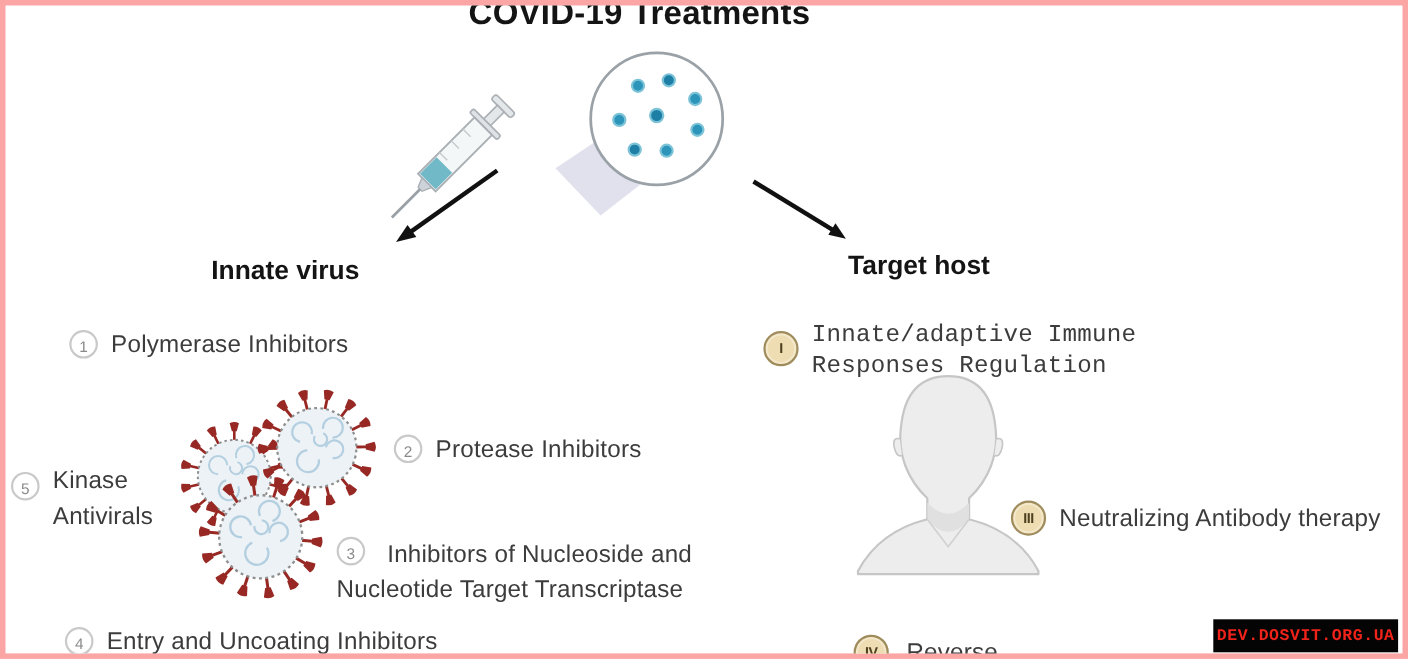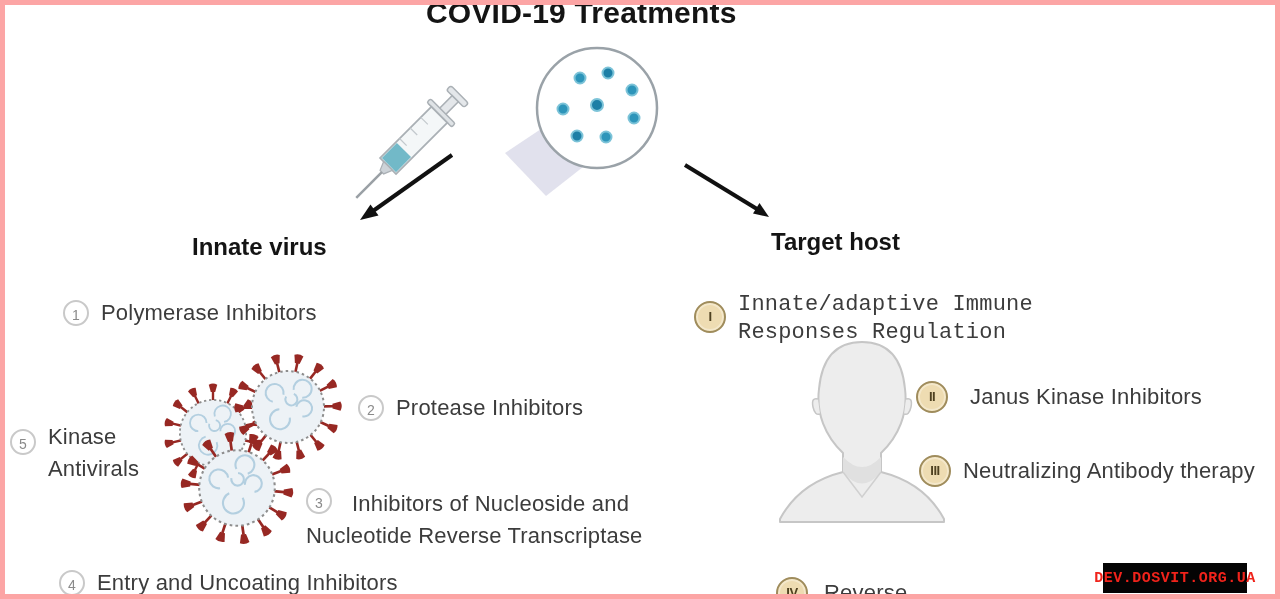--- a/index.html
+++ b/index.html
@@ -21,21 +21,21 @@
     color:#8a8a8a;font-size:14px;line-height:26px;text-align:center;flex:0 0 auto;
     box-sizing:border-box;font-weight:500;
   }
   .roman-circle{
     width:32px;height:32px;border-radius:50%;border:2px solid #9f8c5c;background:#eedcb2;
     box-shadow:inset 0 0 0 2px #f4e8cb;color:#4f4120;font-size:13px;line-height:28px;
     text-align:center;flex:0 0 auto;box-sizing:border-box;font-weight:bold;letter-spacing:-0.5px;
   }
   .two-line span{display:block;}
   #watermark{
-    left:1098px;top:558px;width:144px;height:30px;background:#040404;
+    left:1098px;top:558px;width:168px;height:30px;background:#040404;
     display:flex;align-items:center;justify-content:center;
   }
   #watermark span{
     font-family:"Liberation Mono",monospace;font-weight:bold;font-size:15px;
     color:#f0231b;letter-spacing:0.5px;white-space:nowrap;
   }
 </style>
 </head>
 <body>
 
@@ -168,21 +168,21 @@
 
   <div class="abs item" style="left:353px;top:390px;">
     <span class="num-circle">2</span>
     <span class="item-text">Protease Inhibitors</span>
   </div>
 
   <div class="abs item" style="left:301px;top:483px;">
     <span class="num-circle">3</span>
     <span class="item-text two-line" style="line-height:32px;">
       <span style="padding-left:8px;">Inhibitors of Nucleoside and</span>
-      <span style="margin-left:-38px;">Nucleotide Reverse Transcriptase</span>
+      <span style="margin-left:-38px;">Nucleotide Target Transcriptase</span>
     </span>
   </div>
 
   <div class="abs item" style="left:54px;top:565px;">
     <span class="num-circle">4</span>
     <span class="item-text">Entry and Uncoating Inhibitors</span>
   </div>
 
   <div class="abs item" style="left:5px;top:424px;">
     <span class="num-circle">5</span>
@@ -193,24 +193,20 @@
   </div>
 
   <div class="abs item" style="left:689px;top:296px;">
     <span class="roman-circle">I</span>
     <span class="item-text two-line" style="line-height:28px;margin-top:-10px;font-family:Liberation Mono, monospace;">
       <span>Innate/adaptive Immune</span>
       <span>Responses Regulation</span>
     </span>
   </div>
 
-  <div class="abs item" style="left:911px;top:376px;">
-    <span class="roman-circle">II</span>
-    <span class="item-text" style="padding-left:10px;line-height:32px;">Janus Kinase Inhibitors</span>
-  </div>
 
   <div class="abs item" style="left:914px;top:450px;justify-content:center;">
     <span class="roman-circle">III</span>
     <span class="item-text" style="line-height:32px;">Neutralizing Antibody therapy</span>
   </div>
 
   <div class="abs item" style="left:771px;top:572px;">
     <span class="roman-circle">IV</span>
     <span class="item-text" style="padding-left:4px;line-height:32px;">Reverse</span>
   </div>

